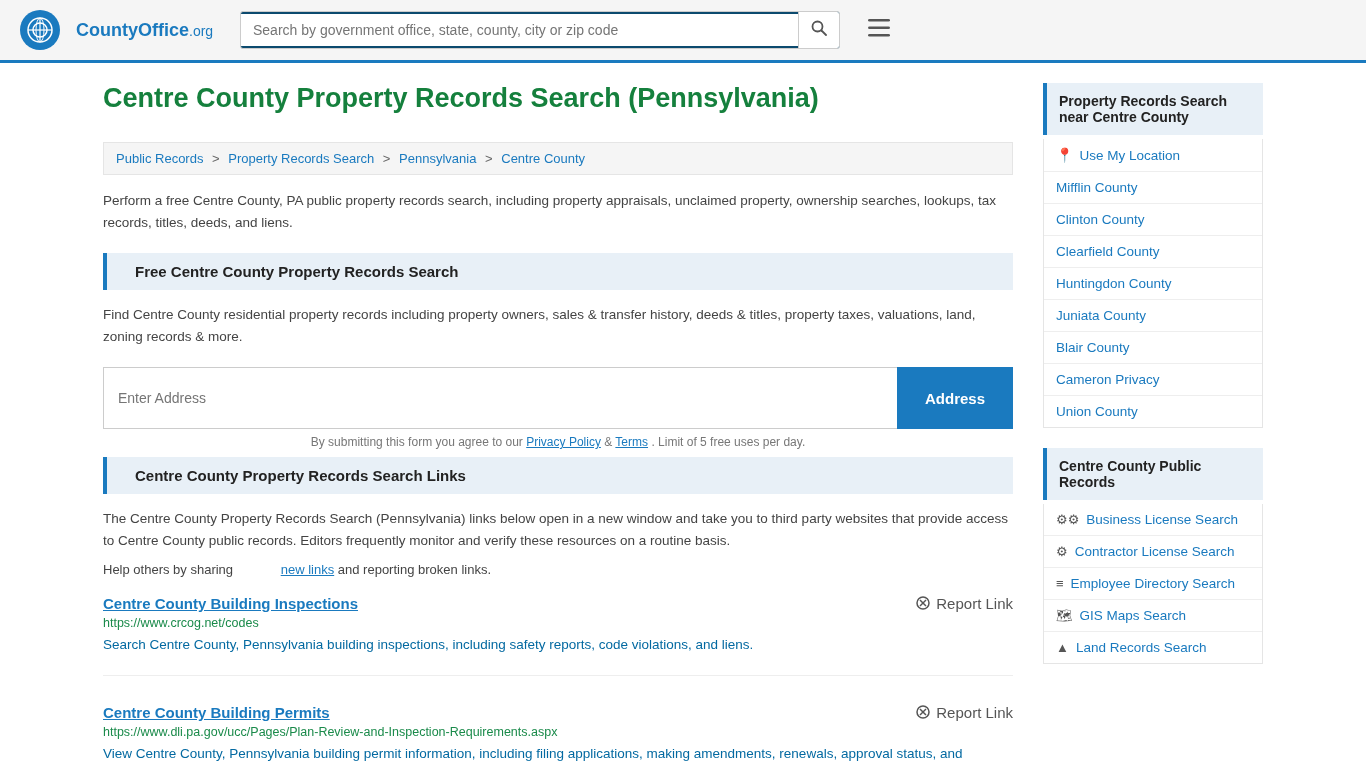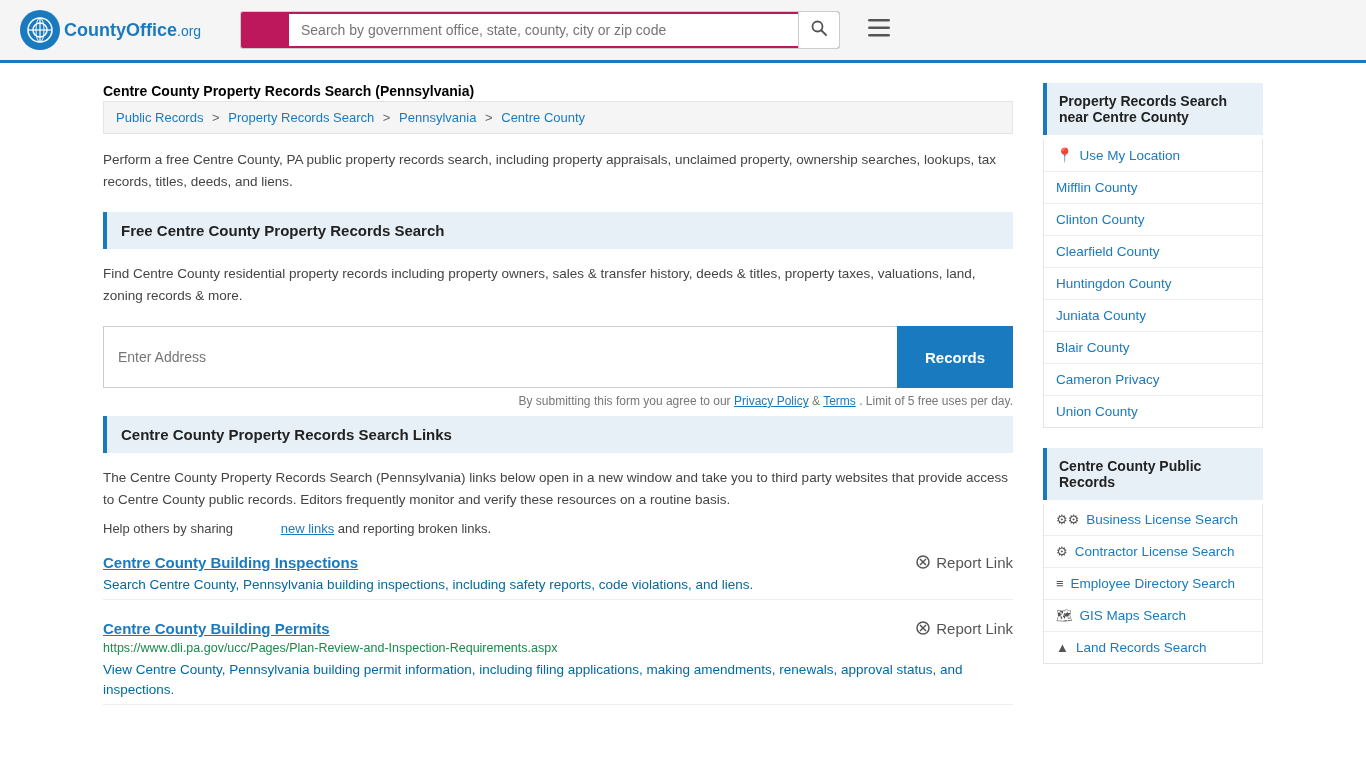--- a/index.html
+++ b/index.html
@@ -10,21 +10,21 @@
       background: #f5f5f5;
       border-bottom: 3px solid #1a7abf;
       padding: 10px 20px;
       display: flex;
       align-items: center;
       gap: 20px;
     }
     .logo-area {
       display: flex;
       align-items: center;
-      gap: 4px;
+      gap: 16px;
       min-width: 200px;
     }
     .logo-circle {
       width: 40px;
       height: 40px;
       border-radius: 50%;
       background: #1a7abf;
       display: flex;
       align-items: center;
       justify-content: center;
@@ -39,24 +39,23 @@
     }
     .logo-text span { color: #1a7abf; }
     .logo-org { color: #666; font-weight: normal; font-size: 14px; }
 
     .search-bar-wrap {
       flex: 1;
       display: flex;
       align-items: center;
       max-width: 600px;
       border: 1px solid #ccc;
-      background: #be185d;
+      background: #0c4a6e;
       border-radius: 3px;
       overflow: hidden;
-      padding-left: 48px;
     }
     .search-bar-wrap input {
       flex: 1;
       border: none;
       outline: none;
       padding: 8px 12px;
       font-size: 14px;
       color: #555;
     }
     .search-bar-wrap button {
@@ -83,24 +82,24 @@
       margin: 0 auto;
       padding: 20px 20px;
       display: flex;
       gap: 30px;
     }
     .content-area { flex: 1; min-width: 0; }
     .sidebar { width: 220px; flex-shrink: 0; }
 
     
     .page-title {
-      font-size: 14px;
-      font-weight: bold;
-      color: #000000;
-      margin-bottom: 2px;
+      font-size: 27px;
+      font-weight: bold;
+      color: #15803d;
+      margin-bottom: 28px;
     }
 
     
     .breadcrumb {
       background: #f5f5f5;
       padding: 8px 12px;
       font-size: 13px;
       color: #666;
       margin-bottom: 15px;
       border: 1px solid #e5e5e5;
@@ -112,21 +111,21 @@
     .description {
       font-size: 13.5px;
       color: #444;
       line-height: 1.6;
       margin-bottom: 20px;
     }
 
     
     .section-header {
       background: #e8f0f7;
-      padding: 10px 14px;
+      padding: 10px 28px;
       font-size: 15px;
       font-weight: bold;
       color: #222;
       border-left: 4px solid #1a7abf;
       margin-bottom: 14px;
     }
 
     
     .search-form {
       margin-bottom: 8px;
@@ -151,42 +150,42 @@
       border: none;
       padding: 10px 28px;
       font-size: 15px;
       font-weight: bold;
       cursor: pointer;
       white-space: nowrap;
     }
     .form-disclaimer {
       font-size: 12px;
       color: #777;
-      text-align: right;
+      text-align: center;
     }
     .form-disclaimer a { color: #1a7abf; }
 
     
     .links-description {
       font-size: 13.5px;
       color: #444;
       line-height: 1.6;
       margin-bottom: 10px;
     }
     .share-text {
       font-size: 13px;
       color: #444;
       margin-bottom: 18px;
     }
     .share-text a { color: #1a7abf; margin-left: 44px; }
 
     
     .record-item {
-      margin-bottom: 20px;
-      padding-bottom: 4px;
+      margin-bottom: 28px;
+      padding-bottom: 20px;
       border-bottom: 1px solid #eee;
     }
     .record-item-header {
       display: flex;
       justify-content: space-between;
       align-items: flex-start;
       margin-bottom: 4px;
     }
     .record-title {
       font-size: 15px;
@@ -333,21 +332,21 @@
 
     <p class="description">Perform a free Centre County, PA public property records search, including property appraisals, unclaimed property, ownership searches, lookups, tax records, titles, deeds, and liens.</p>
 
     <div class="section-header">Free Centre County Property Records Search</div>
 
     <p class="description">Find Centre County residential property records including property owners, sales &amp; transfer history, deeds &amp; titles, property taxes, valuations, land, zoning records &amp; more.</p>
 
     <div class="search-form">
       <div class="search-form-row">
         <input type="text" placeholder="Enter Address" style="">
-        <button>Records</button>
+        <button>Address</button>
       </div>
       <p class="form-disclaimer">
         <span>By submitting this form you agree to our</span>
         <a href="#">Privacy Policy</a>
         <span> &amp; </span>
         <a href="#">Terms</a>
         <span>. Limit of 5 free uses per day.</span>
       </p>
     </div>
 
@@ -367,20 +366,21 @@
         <a href="#" class="record-title">Centre County Building Inspections</a>
         <button class="report-link-btn">
           <svg width="16" height="16" viewBox="0 0 16 16" fill="none">
             <circle cx="8" cy="8" r="6" stroke="#555" stroke-width="1.5"></circle>
             <line x1="5" y1="5" x2="11" y2="11" stroke="#555" stroke-width="1.5"></line>
             <line x1="11" y1="5" x2="5" y2="11" stroke="#555" stroke-width="1.5"></line>
           </svg>
           <span>Report Link</span>
         </button>
       </div>
+      <div class="record-url">https://www.crcog.net/codes</div>
       <p class="record-desc">Search Centre County, Pennsylvania building inspections, including safety reports, code violations, and liens.</p>
     </div>
 
     <div class="record-item">
       <div class="record-item-header">
         <a href="#" class="record-title">Centre County Building Permits</a>
         <button class="report-link-btn">
           <svg width="16" height="16" viewBox="0 0 16 16" fill="none">
             <circle cx="8" cy="8" r="6" stroke="#555" stroke-width="1.5"></circle>
             <line x1="5" y1="5" x2="11" y2="11" stroke="#555" stroke-width="1.5"></line>

